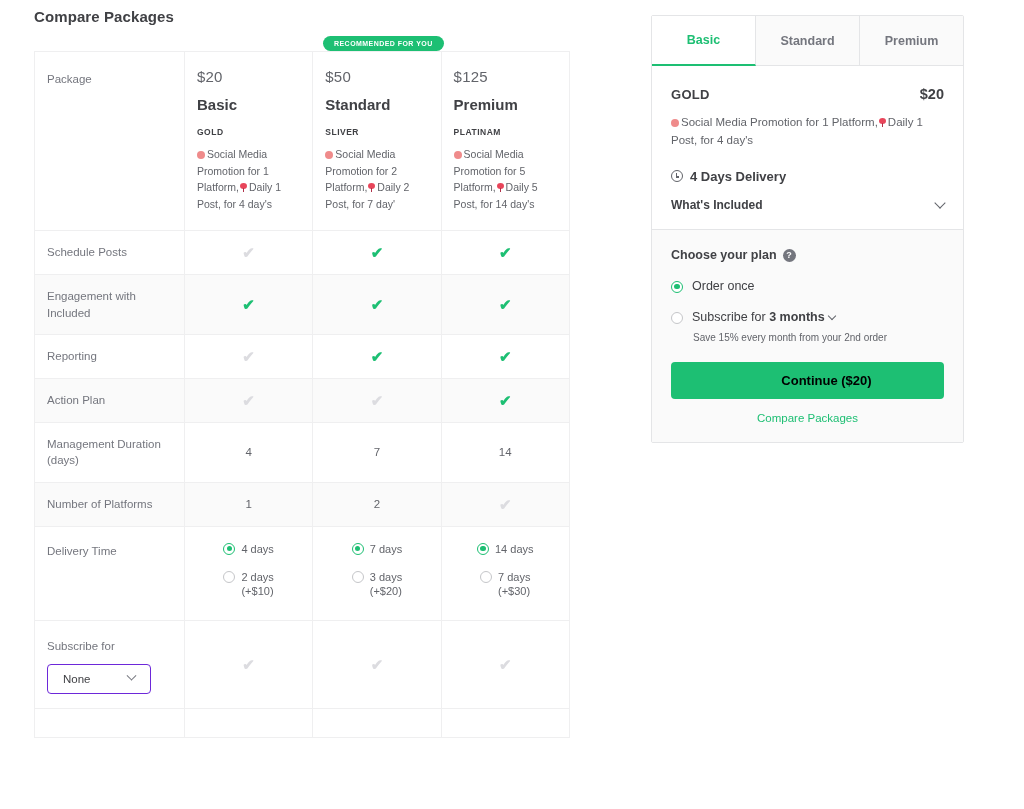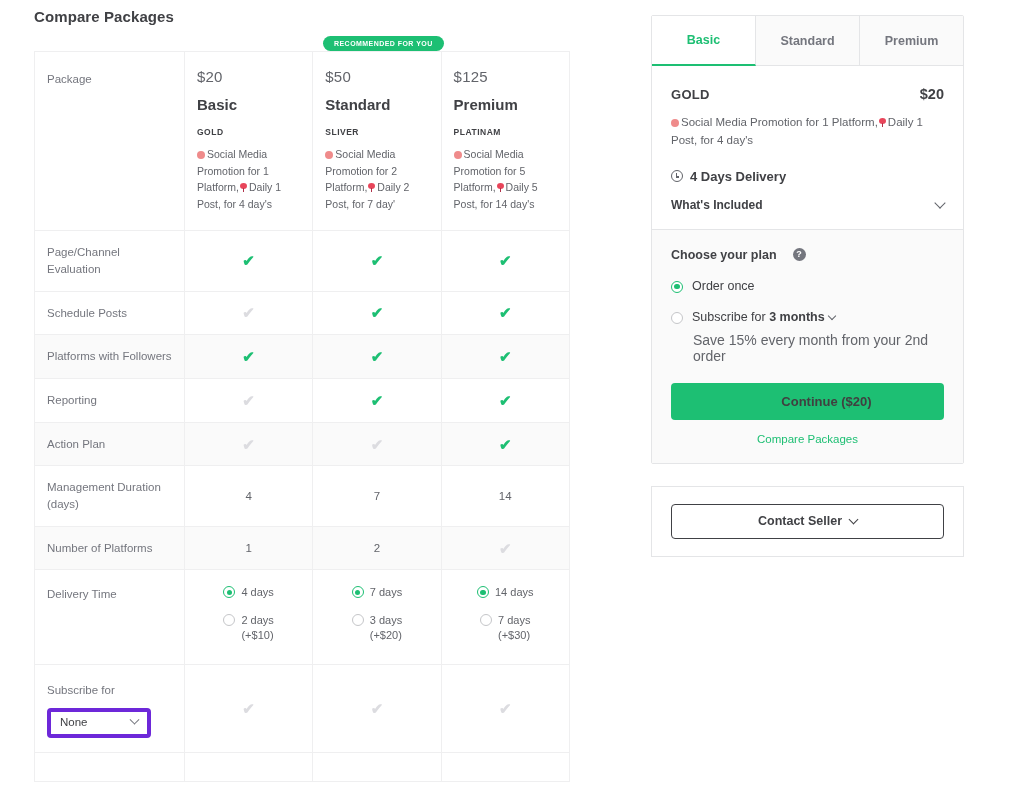--- a/index.html
+++ b/index.html
@@ -77,23 +77,23 @@
   }
   .rdo.sel { border-color: #1dbf73; }
   .rdo.sel::after {
     content:""; position:absolute; left:2.3px; top:2.3px; width:5.4px; height:5.4px;
     border-radius:50%; background:#1dbf73;
   }
   .rdo-text { font-size: 11px; color: #62646a; line-height: 1.35; text-align: left; }
 
   
   .sub-select {
-    margin-top: 9px; width: 104px; height: 30px; border: 4px solid #6d28d9;
+    margin-top: 9px; width: 104px; height: 30px; border: 1px solid #6d28d9;
     border-radius: 4px; background: #fff; display: flex; align-items: center;
-    justify-content: space-between; padding: 0 9px; font-size: 11.5px; color: #404145;
+    justify-content: space-between; padding: 0 15px; font-size: 11.5px; color: #404145;
   }
   .caret { width: 7px; height: 7px; border-right: 1.4px solid #74767e; border-bottom: 1.4px solid #74767e;
            transform: rotate(45deg) translate(-2px,-2px); }
 
   
   td.buy { text-align: center; padding: 12px 14px 16px 14px; }
 
   
   .side { position: absolute; left: 651px; top: 15px; width: 313px; }
   .card {
@@ -127,33 +127,33 @@
   .clock::after  { content:""; position:absolute; left:4.3px; top:5.2px; width:3.2px; height:1.2px; background:#62646a; }
   .included {
     margin-top: 14px; padding-bottom: 17px;
     display: flex; align-items: center; justify-content: space-between;
     font-size: 12px; font-weight: bold; color: #404145; cursor: pointer;
   }
   .chev { width: 8px; height: 8px; border-right: 1.5px solid #62646a; border-bottom: 1.5px solid #62646a;
           transform: rotate(45deg); margin-top: -4px; }
 
   .plan-sec { border-top: 1px solid #e4e5e7; background: #fafafa; padding: 18px 19px 18px 19px; }
-  .plan-title { display: flex; align-items: flex-start; gap: 16px; font-size: 12.5px; font-weight: bold; color: #404145; }
+  .plan-title { display: flex; align-items: flex-end; gap: 6px; font-size: 12.5px; font-weight: bold; color: #404145; }
   .qmark {
     width: 13px; height: 13px; border-radius: 50%; background: #74767e; color: #fff;
     font-size: 9px; font-weight: bold; display: flex; align-items: center; justify-content: center;
   }
   .plan-opt { display: flex; align-items: flex-end; gap: 9px; margin-top: 17px; }
   .plan-opt-text { font-size: 12.5px; color: #404145; }
   .plan-opt-text b { font-weight: bold; }
   .mini-chev { width: 6px; height: 6px; border-right: 1.3px solid #62646a; border-bottom: 1.3px solid #62646a;
                transform: rotate(45deg); display: inline-block; margin: -3px 0 0 4px; vertical-align: middle; }
-  .plan-note { font-size: 14px; color: #62646a; margin: 8px 0 0 22px; }
+  .plan-note { font-size: 10px; color: #62646a; margin: 8px 0 0 22px; }
   .btn-continue {
-    margin-top: 19px; width: 100%; height: 37px; background: #1dbf73; color: #404040;
+    margin-top: 19px; width: 100%; height: 37px; background: #1dbf73; color: #000000;
     border: none; border-radius: 4px; font-size: 13px; font-weight: bold;
     font-family: inherit; cursor: pointer; padding-left: 38px;
   }
   .cmp-link {
     display: block; text-align: center; margin-top: 13px;
     font-size: 11.5px; color: #1dbf73; cursor: pointer;
   }
   .contact-card {
     margin-top: 22px; border: 1px solid #e4e5e7; background: #fff; padding: 17px 19px;
   }
@@ -208,33 +208,27 @@
             <div class="hd-price">$125</div>
             <div class="hd-name">Premium</div>
             <div class="hd-tier">PLATINAM</div>
             <div class="hd-desc"><span class="dot-emoji"></span><span>Social Media Promotion for 5 Platform,</span><span class="pin-emoji"></span><span>Daily 5 Post, for 14 day's</span></div>
           </td>
         </tr>
 
         </tbody>
         <tbody id="feature-rows">
           <tr>
-            <td class="lab">Page/Channel Evaluation</td>
-            <td class="val"><span class="chk on">✔</span></td>
-            <td class="val"><span class="chk on">✔</span></td>
-            <td class="val"><span class="chk on">✔</span></td>
-          </tr>
-          <tr>
             <td class="lab">Schedule Posts</td>
             <td class="val"><span class="chk off">✔</span></td>
             <td class="val"><span class="chk on">✔</span></td>
             <td class="val"><span class="chk on">✔</span></td>
           </tr>
           <tr class="alt">
-            <td class="lab">Platforms with Followers</td>
+            <td class="lab">Engagement with Included</td>
             <td class="val"><span class="chk on">✔</span></td>
             <td class="val"><span class="chk on">✔</span></td>
             <td class="val"><span class="chk on">✔</span></td>
           </tr>
           <tr>
             <td class="lab">Reporting</td>
             <td class="val"><span class="chk off">✔</span></td>
             <td class="val"><span class="chk on">✔</span></td>
             <td class="val"><span class="chk on">✔</span></td>
           </tr>
@@ -353,21 +347,15 @@
           <span class="plan-opt-text"><span>Subscribe for </span><b>3 months</b><span class="mini-chev"></span></span>
         </div>
 
         <div class="plan-note">Save 15% every month from your 2nd order</div>
 
         <button class="btn-continue">Continue ($20)</button>
         <span class="cmp-link">Compare Packages</span>
       </div>
     </div>
 
-    <div class="contact-card">
-      <button class="btn-contact">
-        <span>Contact Seller</span>
-        <span class="chev-sm"></span>
-      </button>
-    </div>
   </div>
 
 </div>
 
 </body></html>

